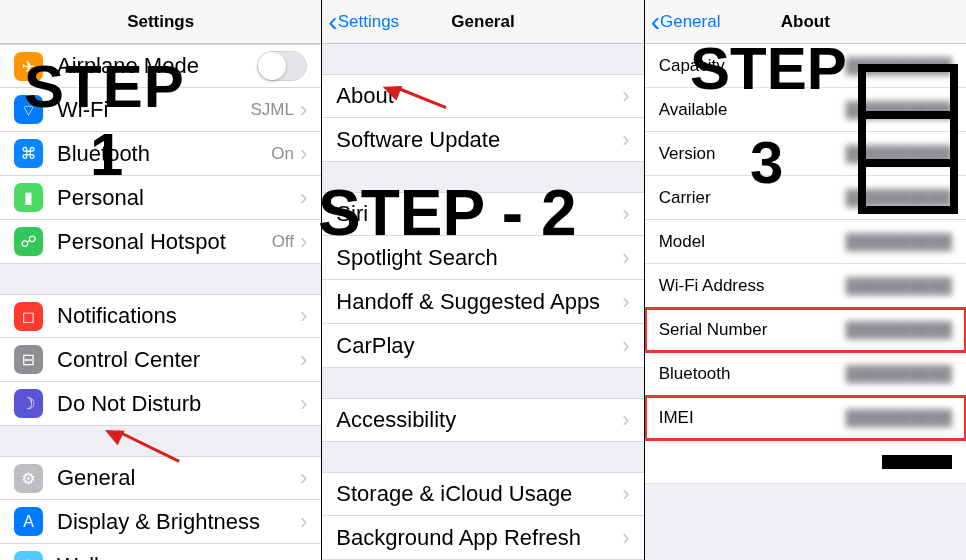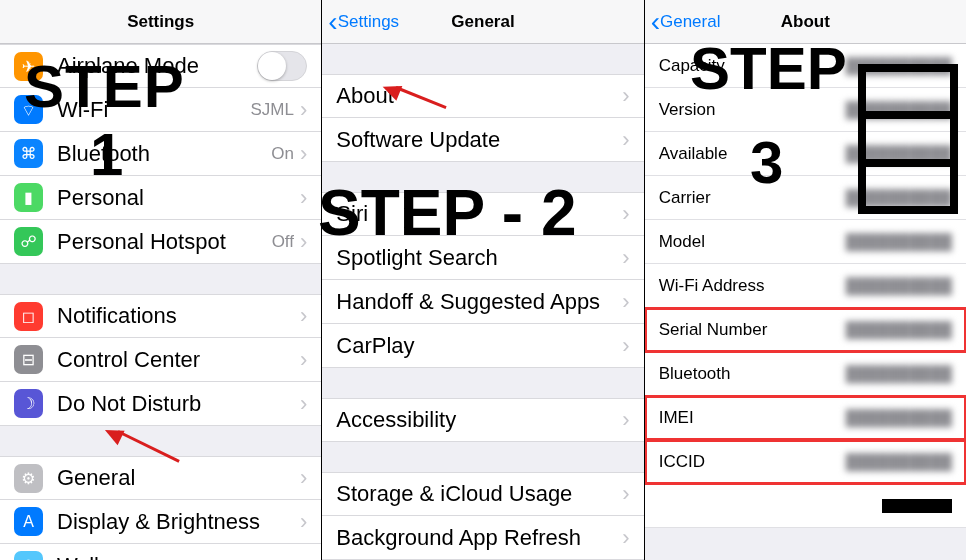--- a/index.html
+++ b/index.html
@@ -289,26 +289,26 @@
       </div>
       <div class="nav-title">About</div>
     </div>
     <div id="p3-body" style="background:#fff;">
         <div class="row3">
           <div class="label">Capacity</div>
           <div style="flex: 1 1 0%;"></div>
           <div class="val3">██████████</div>
         </div>
         <div class="row3">
+          <div class="label">Available</div>
+          <div style="flex: 1 1 0%;"></div>
+          <div class="val3">██████████</div>
+        </div>
+        <div class="row3">
           <div class="label">Version</div>
-          <div style="flex: 1 1 0%;"></div>
-          <div class="val3">██████████</div>
-        </div>
-        <div class="row3">
-          <div class="label">Available</div>
           <div style="flex: 1 1 0%;"></div>
           <div class="val3">██████████</div>
         </div>
         <div class="row3">
           <div class="label">Carrier</div>
           <div style="flex: 1 1 0%;"></div>
           <div class="val3">██████████</div>
         </div>
         <div class="row3">
           <div class="label">Model</div>
@@ -325,25 +325,20 @@
           <div style="flex: 1 1 0%;"></div>
           <div class="val3">██████████</div>
         </div>
         <div class="row3">
           <div class="label">Bluetooth</div>
           <div style="flex: 1 1 0%;"></div>
           <div class="val3">██████████</div>
         </div>
         <div class="row3 hl">
           <div class="label">IMEI</div>
-          <div style="flex: 1 1 0%;"></div>
-          <div class="val3">██████████</div>
-        </div>
-        <div class="row3 hl">
-          <div class="label">ICCID</div>
           <div style="flex: 1 1 0%;"></div>
           <div class="val3">██████████</div>
         </div>
         <div class="row3">
           <div style="flex: 1 1 0%;"></div>
           <div class="val-blackbar"></div>
         </div>
       </div>
   </div>
 

